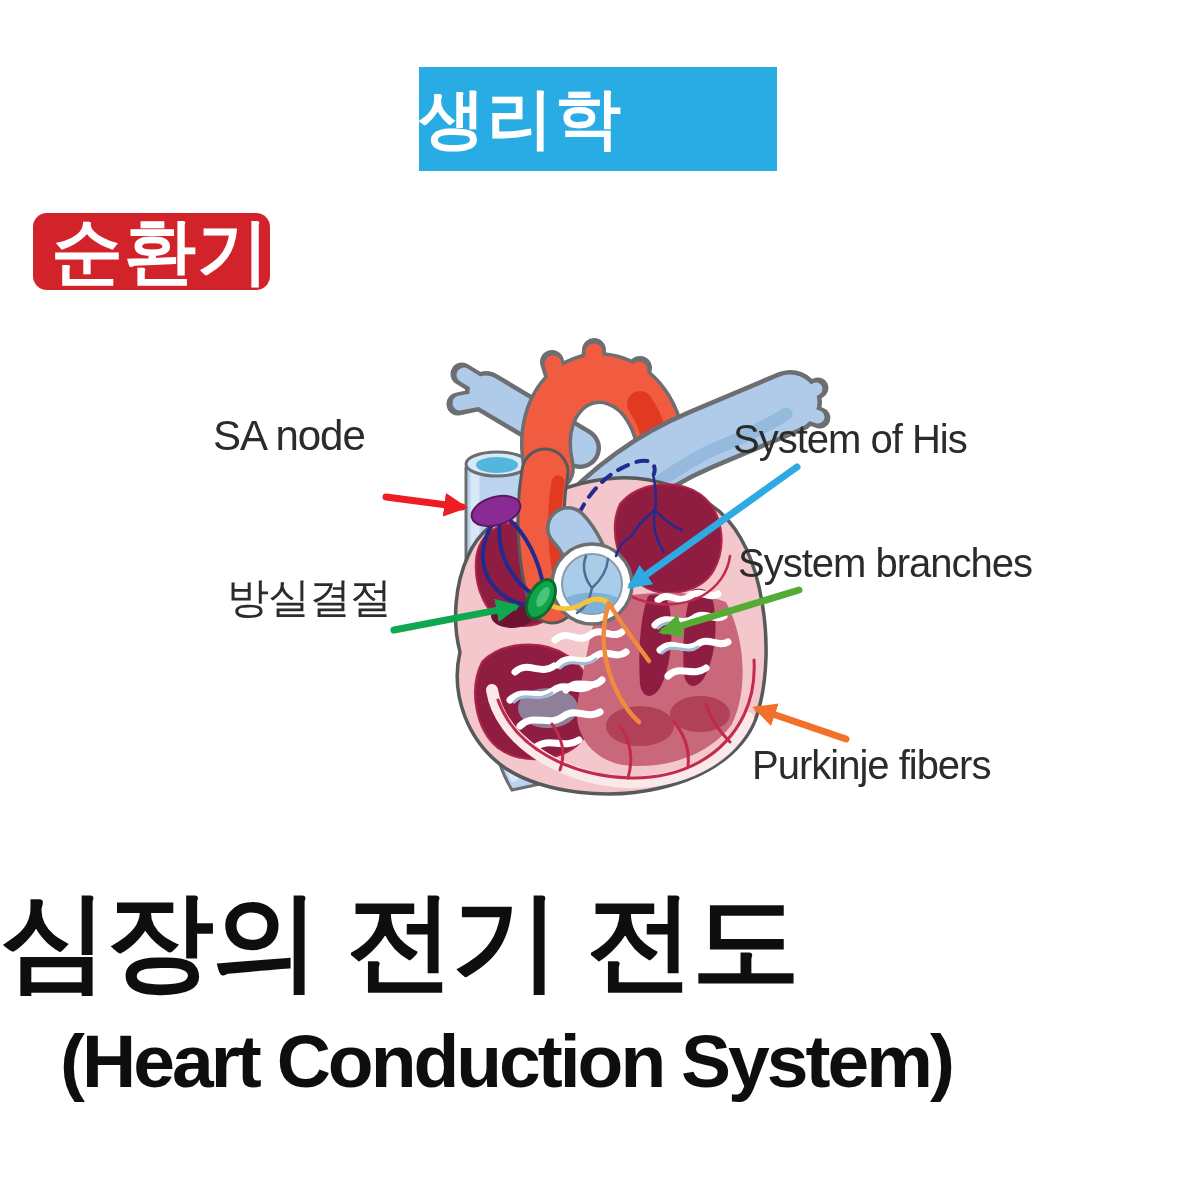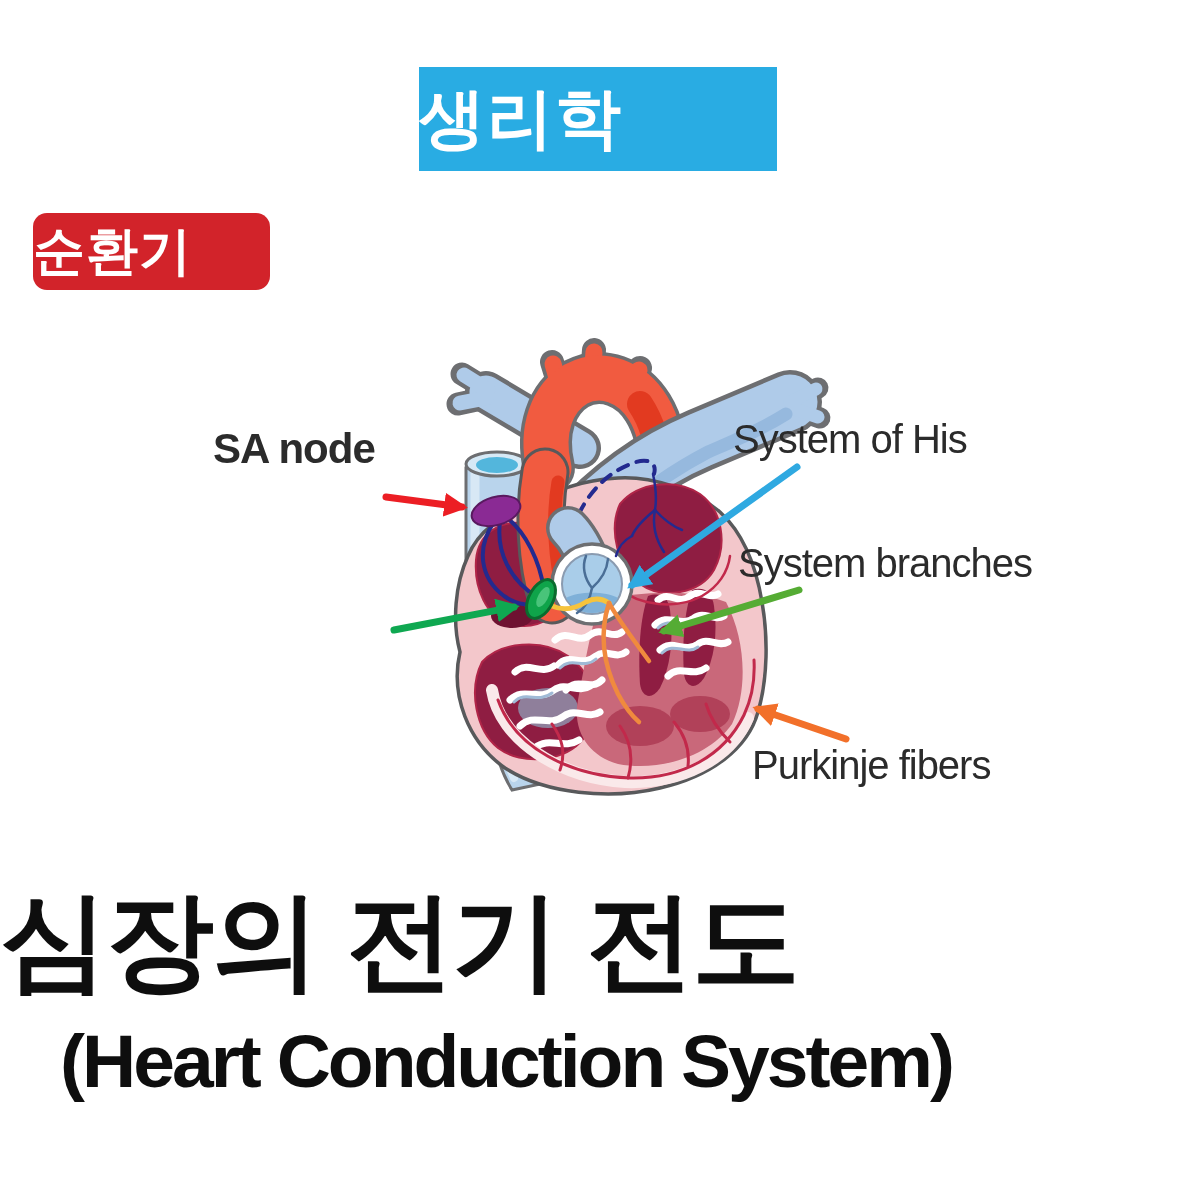--- a/index.html
+++ b/index.html
@@ -14,27 +14,27 @@
 
   .badge-subject{
     left:419px;top:67px;width:358px;height:104px;
     background:var(--accent-blue);color:#fff;
     display:flex;align-items:center;justify-content:flex-start;
     font-size:66px;font-weight:bold;letter-spacing:2px;
   }
   .badge-category{
     left:33px;top:213px;width:237px;height:77px;border-radius:14px;
     background:var(--accent-red);color:#fff;
-    display:flex;align-items:center;justify-content:flex-start;
-    font-size:52px;font-weight:bold;letter-spacing:1px;
+    display:flex;align-items:center;justify-content:flex-end;
+    font-size:72px;font-weight:bold;letter-spacing:1px;
   }
 
   .dlabel{color:#2b2b2b;font-size:42px;line-height:50px;letter-spacing:-1px;white-space:nowrap;}
   .dlabel-en{font-size:42px;}
-  .lbl-sa{left:213px;top:424px;font-weight:bold;}
+  .lbl-sa{left:213px;top:411px;}
   .lbl-av{left:227px;top:573px;}
   .lbl-boh{left:733px;top:414px;font-size:40px;}
   .lbl-bb{left:738px;top:538px;font-size:40px;}
   .lbl-pf{left:752px;top:740px;font-size:40px;}
 
   .main-title{
     left:0;top:876px;width:1200px;text-align:left;
     font-size:108px;font-weight:800;color:#0e0e0e;letter-spacing:-2px;line-height:130px;
     white-space:nowrap;
   }
@@ -221,19 +221,20 @@
     <line class="ptr ptr-blue" x1="797" y1="467" x2="632" y2="585" marker-end="url(#ah-blue)"></line>
     <line class="ptr ptr-green2" x1="799" y1="590" x2="664" y2="631" marker-end="url(#ah-green2)"></line>
     <line class="ptr ptr-orange" x1="846" y1="739" x2="758" y2="709" marker-end="url(#ah-orange)"></line>
   </g>
 </svg>
 
 <div class="abs dlabel lbl-sa">
   <div class="dlabel-en">SA node</div>
 </div>
 <div class="abs dlabel lbl-av">
+  <div>방실결절</div>
 </div>
 <div class="abs dlabel lbl-boh">System of His</div>
 <div class="abs dlabel lbl-bb">System branches</div>
 <div class="abs dlabel lbl-pf">Purkinje fibers</div>
 
 <div class="abs main-title">심장의 전기 전도</div>
 <div class="abs sub-title">(Heart Conduction System)</div>
 
 </body></html>

